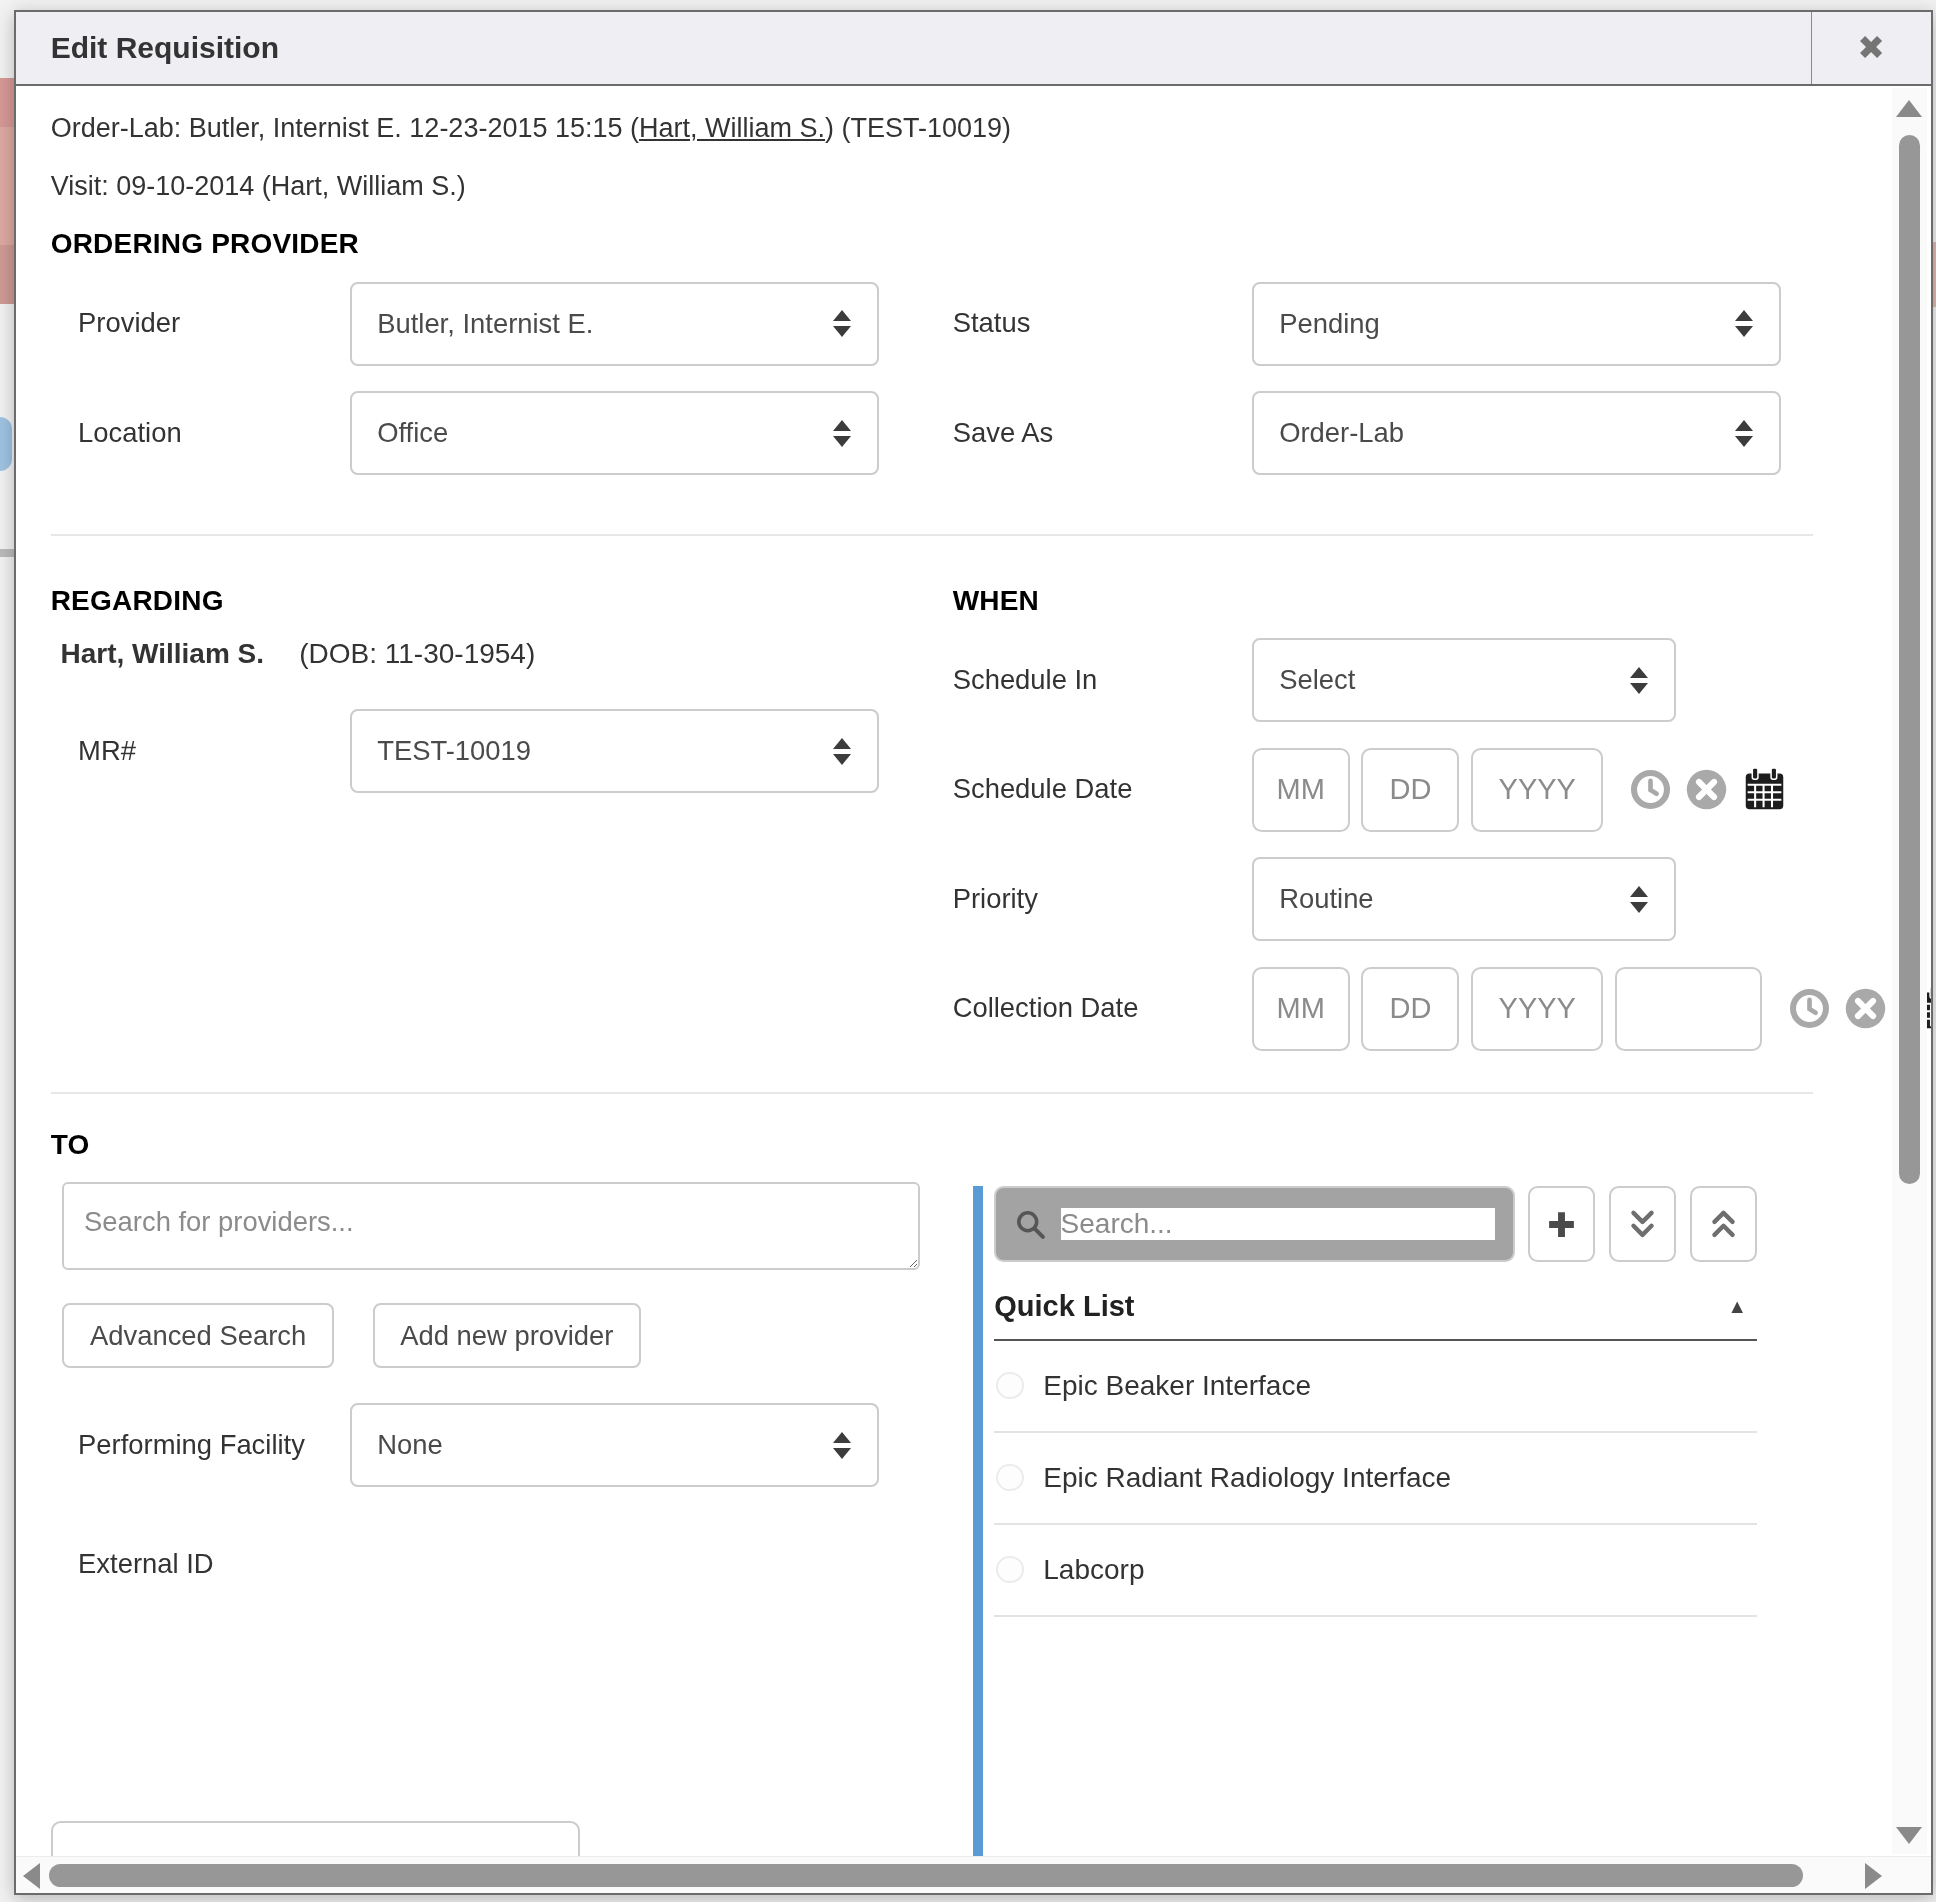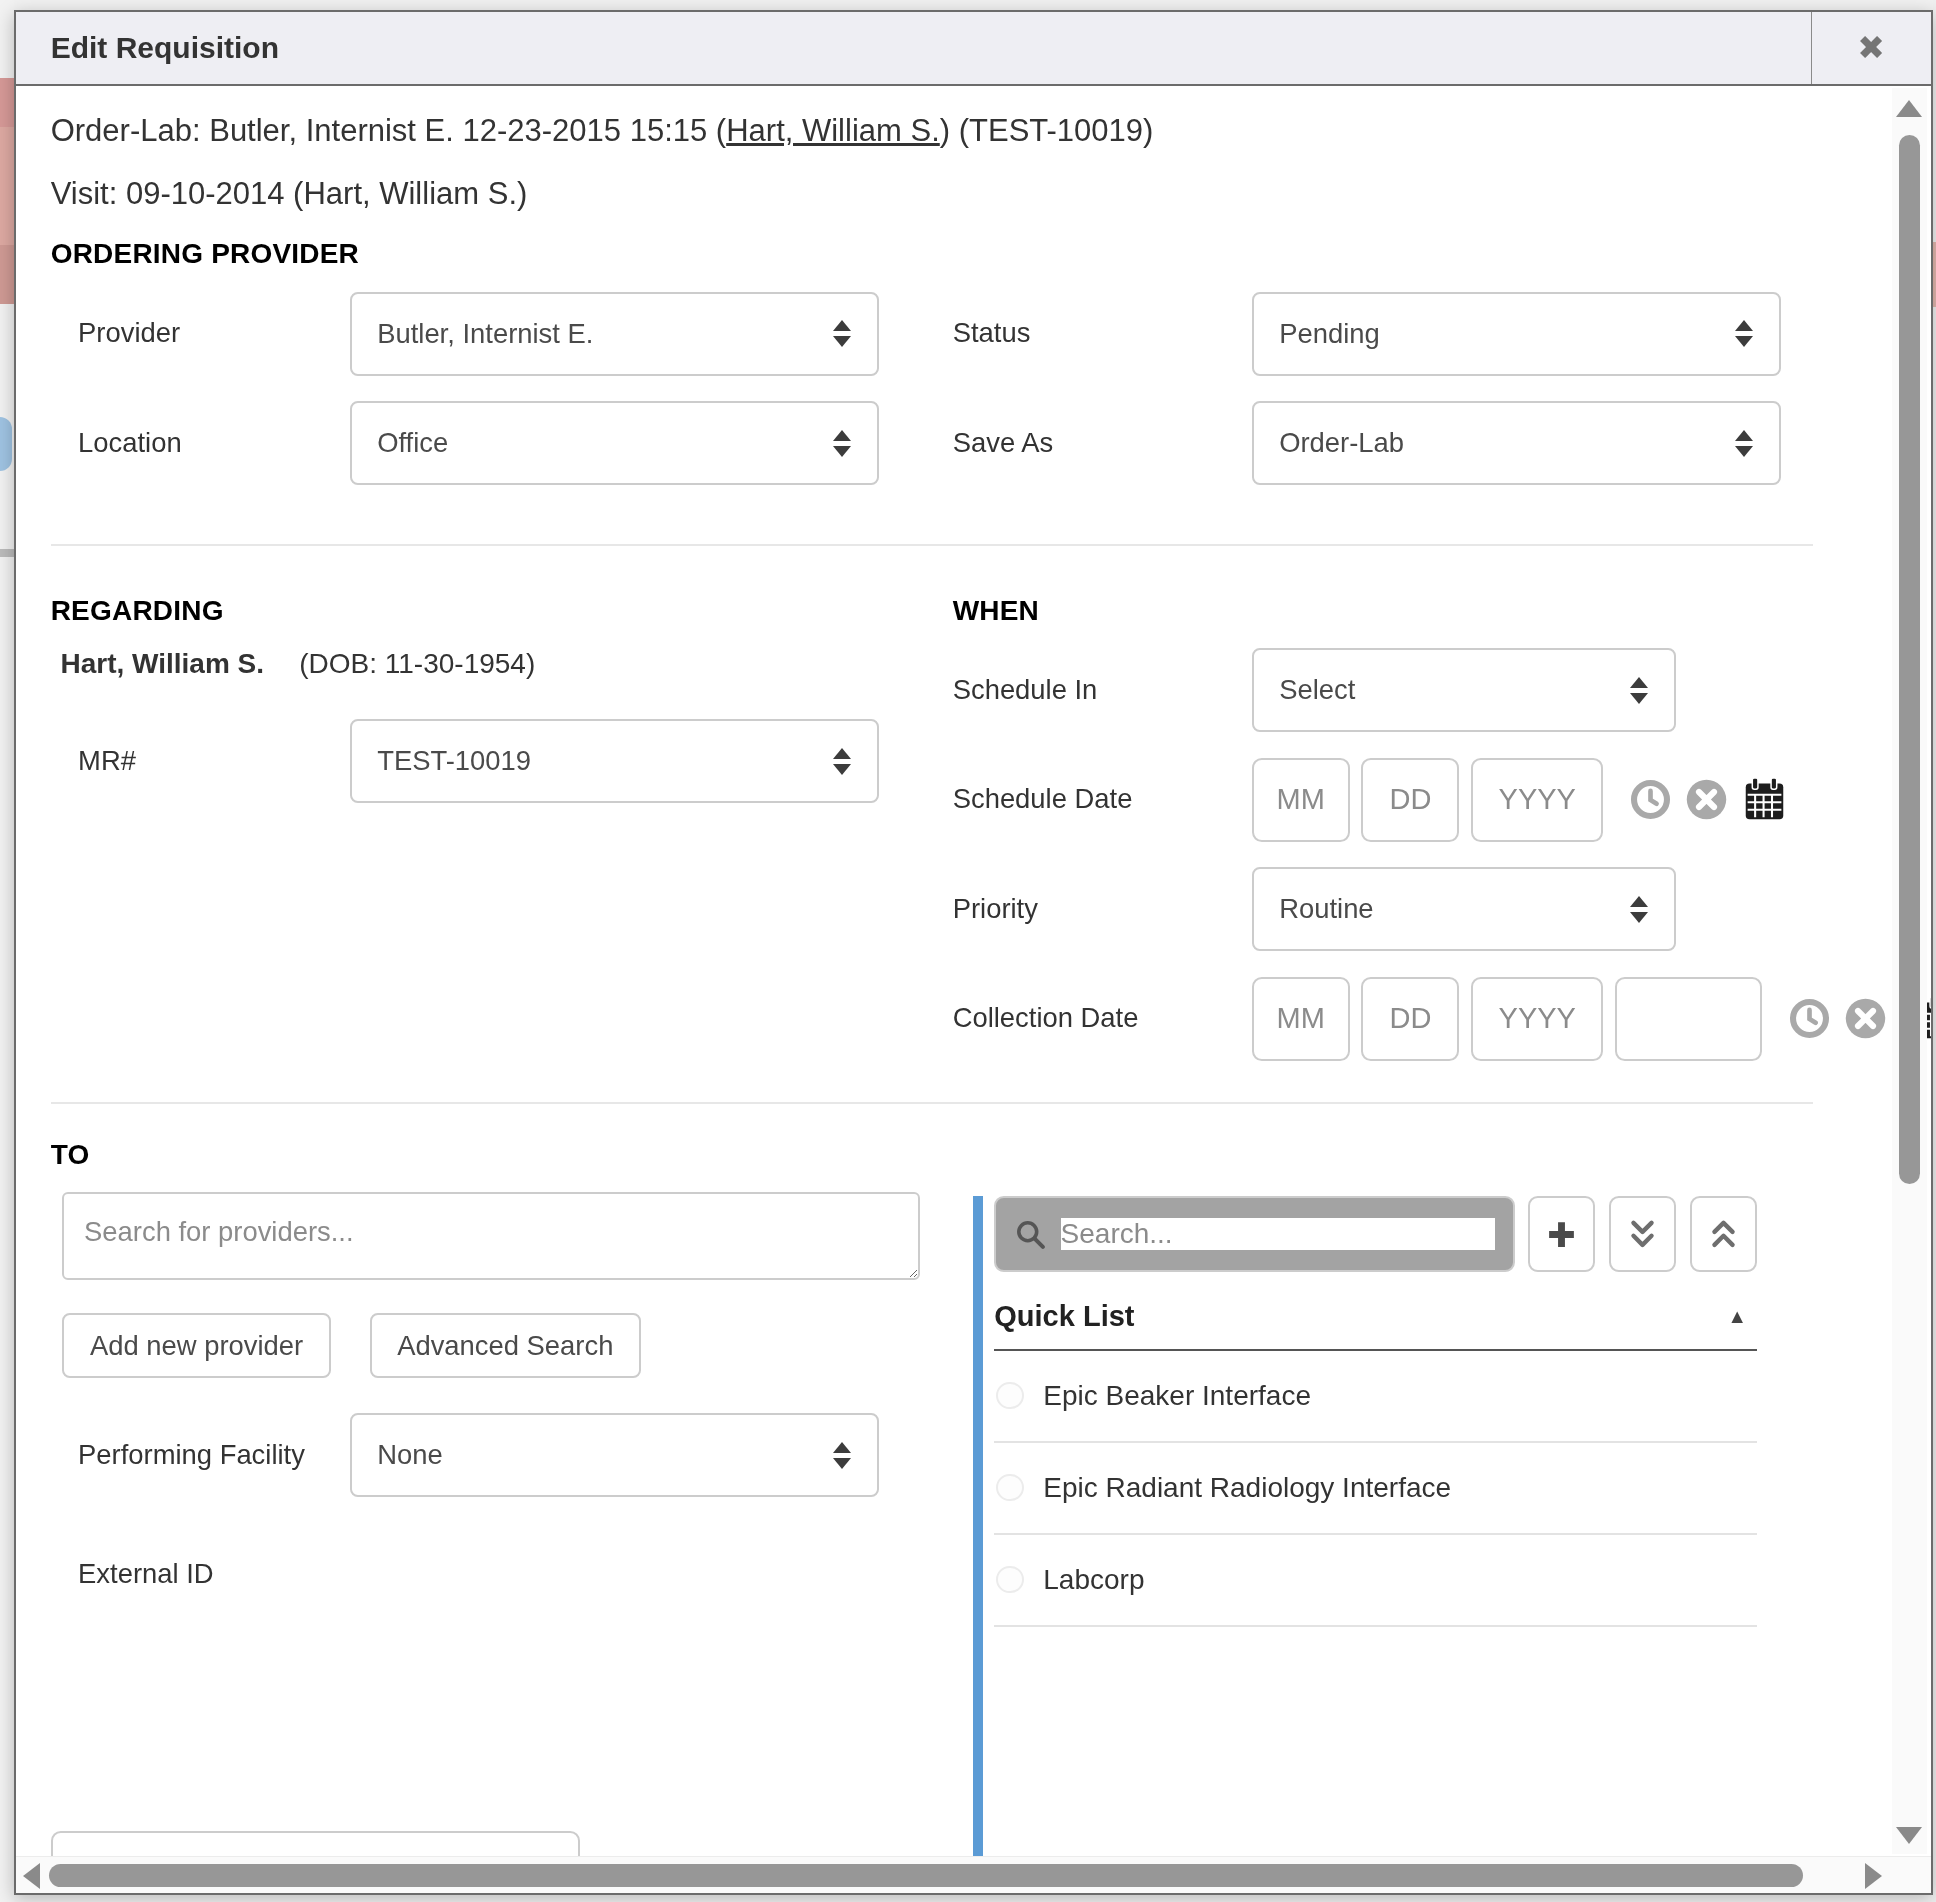--- a/index.html
+++ b/index.html
@@ -17,21 +17,21 @@
   .modal-title { font-size:30px; font-weight:bold; color:#333; padding-left:35px; }
   .modal-close { position:absolute; right:0; top:0; width:120px; height:100%;
     border-left:1px solid #8a8a8a; display:flex; align-items:center; justify-content:center;
     cursor:pointer; }
   .close-x { font-size:33px; color:#757575; font-weight:bold; }
 
   
   .modal-body { position:absolute; left:0; right:0; top:76px; bottom:37px;
     padding:25.5px 118px 0 35px; overflow:hidden; background:#fff; }
 
-  .intro-line { font-size:31px; color:#333; margin-bottom:26.5px; }
+  .intro-line { font-size:27px; color:#333; margin-bottom:26.5px; }
   .intro-link { text-decoration:underline; color:#333; cursor:pointer; }
 
   .sec-heading { font-size:28px; font-weight:bold; color:#000; margin:13.7px 0 21.6px 0; letter-spacing:0.2px; }
 
   .two-col { display:flex; gap:39px; }
   .col-left { width:863px; flex:0 0 863px; }
   .col-right { flex:1 1 auto; min-width:0; }
 
   .form-row { display:flex; align-items:flex-start; margin-bottom:25.5px; }
   .form-label { width:299px; flex:0 0 299px; padding-top:21.6px; font-size:27.4px; color:#333; line-height:1.45; }
@@ -290,22 +290,22 @@
       </div>
     </div>
 
     <div class="divider" style="margin-top:15.7px;"></div>
 
     <div class="sec-heading">TO</div>
     <div class="two-col" style="gap:59px;">
       <div class="to-left">
         <textarea class="provider-search" placeholder="Search for providers..." style=""></textarea>
         <div class="btn-row">
+          <button class="btn">Advanced Search</button>
           <button class="btn">Add new provider</button>
-          <button class="btn">Advanced Search</button>
         </div>
         <div class="form-row">
           <div class="form-label indent" style="width:299px;">Performing Facility</div>
           <div class="sel">
             <span>None</span>
             <span class="updown">
                 <i class="tri-up"></i>
                 <i class="tri-down"></i>
               </span>
           </div>

